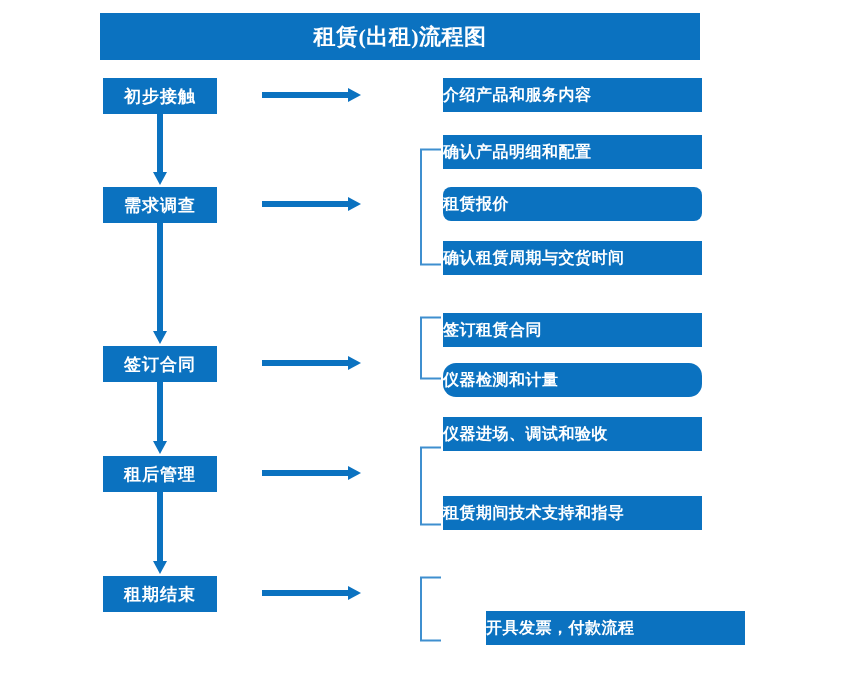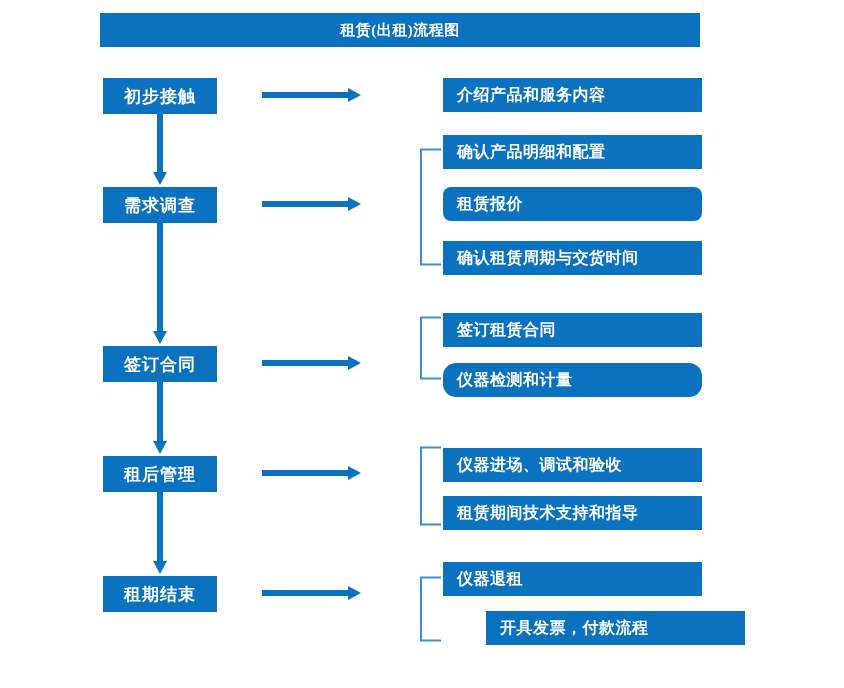--- a/index.html
+++ b/index.html
@@ -20,24 +20,24 @@
     width: 844px;
     height: 688px;
   }
 
   
   .title-bar {
     position: absolute;
     left: 100px;
     top: 13px;
     width: 600px;
-    height: 34px;
+    height: 47px;
     background: #0b72c0;
     color: #ffffff;
-    font-size: 15px;
+    font-size: 22px;
     font-weight: bold;
     display: flex;
     align-items: center;
     justify-content: center;
     letter-spacing: 0.5px;
   }
 
   
   .stage-box {
     position: absolute;
@@ -59,21 +59,20 @@
     position: absolute;
     left: 443px;
     width: 259px;
     height: 34px;
     background: #0b72c0;
     color: #ffffff;
     font-size: 16px;
     font-weight: bold;
     display: flex;
     align-items: center;
-    padding-left: 14px;
     box-sizing: border-box;
     letter-spacing: 0.5px;
     white-space: nowrap;
   }
 
   
   .arrow-right {
     position: absolute;
     left: 262px;
     width: 100px;
@@ -201,21 +200,20 @@
   <div class="detail-box" style="top:135px;">确认产品明细和配置</div>
 
   <div class="detail-box" style="top:187px;border-radius:8px;">租赁报价</div>
 
   <div class="detail-box" style="top:241px;">确认租赁周期与交货时间</div>
 
   <div class="detail-box" style="top:313px;">签订租赁合同</div>
 
   <div class="detail-box" style="top:363px;border-radius:13px;">仪器检测和计量</div>
 
-  <div class="detail-box" style="top:448px;">仪器进场、调试和验收</div>
+  <div class="detail-box" style="top:417px;">仪器进场、调试和验收</div>
 
   <div class="detail-box" style="top:496px;">租赁期间技术支持和指导</div>
 
-  <div class="detail-box" style="top:562px;">仪器退租</div>
 
   <div class="detail-box" style="top:611px;margin-left:43px;">开具发票，付款流程</div>
 
 </div>
 
 </body></html>

